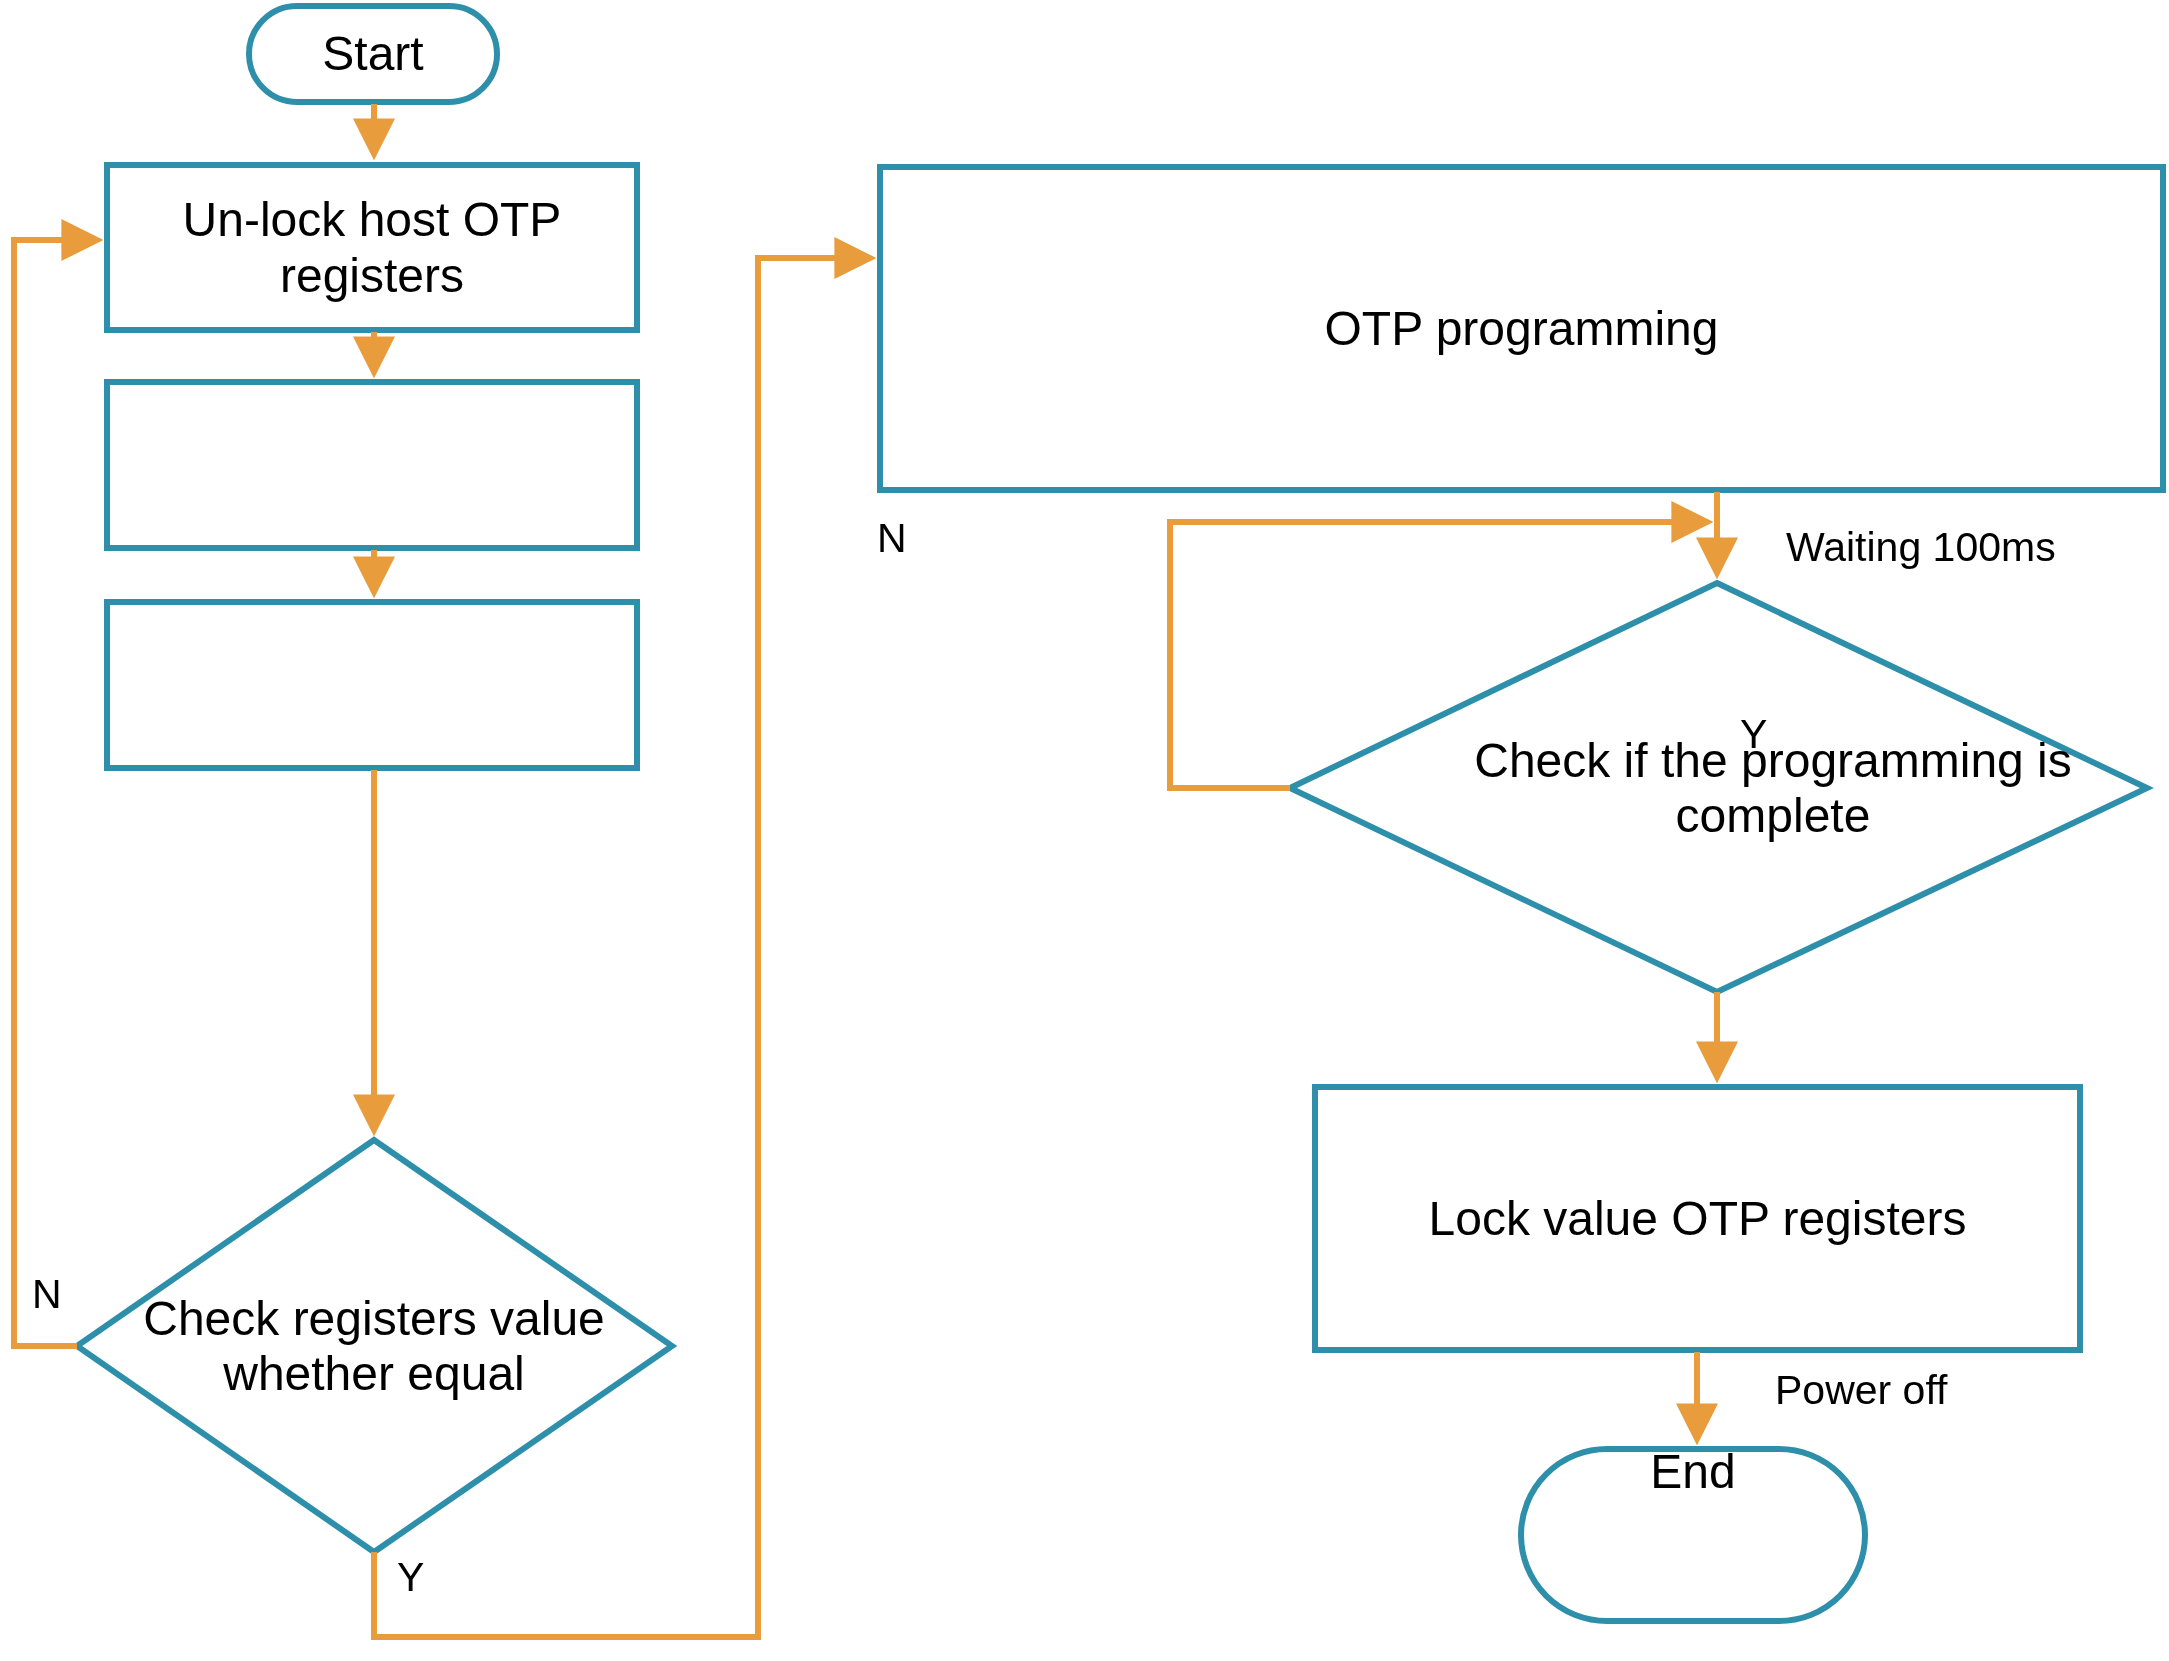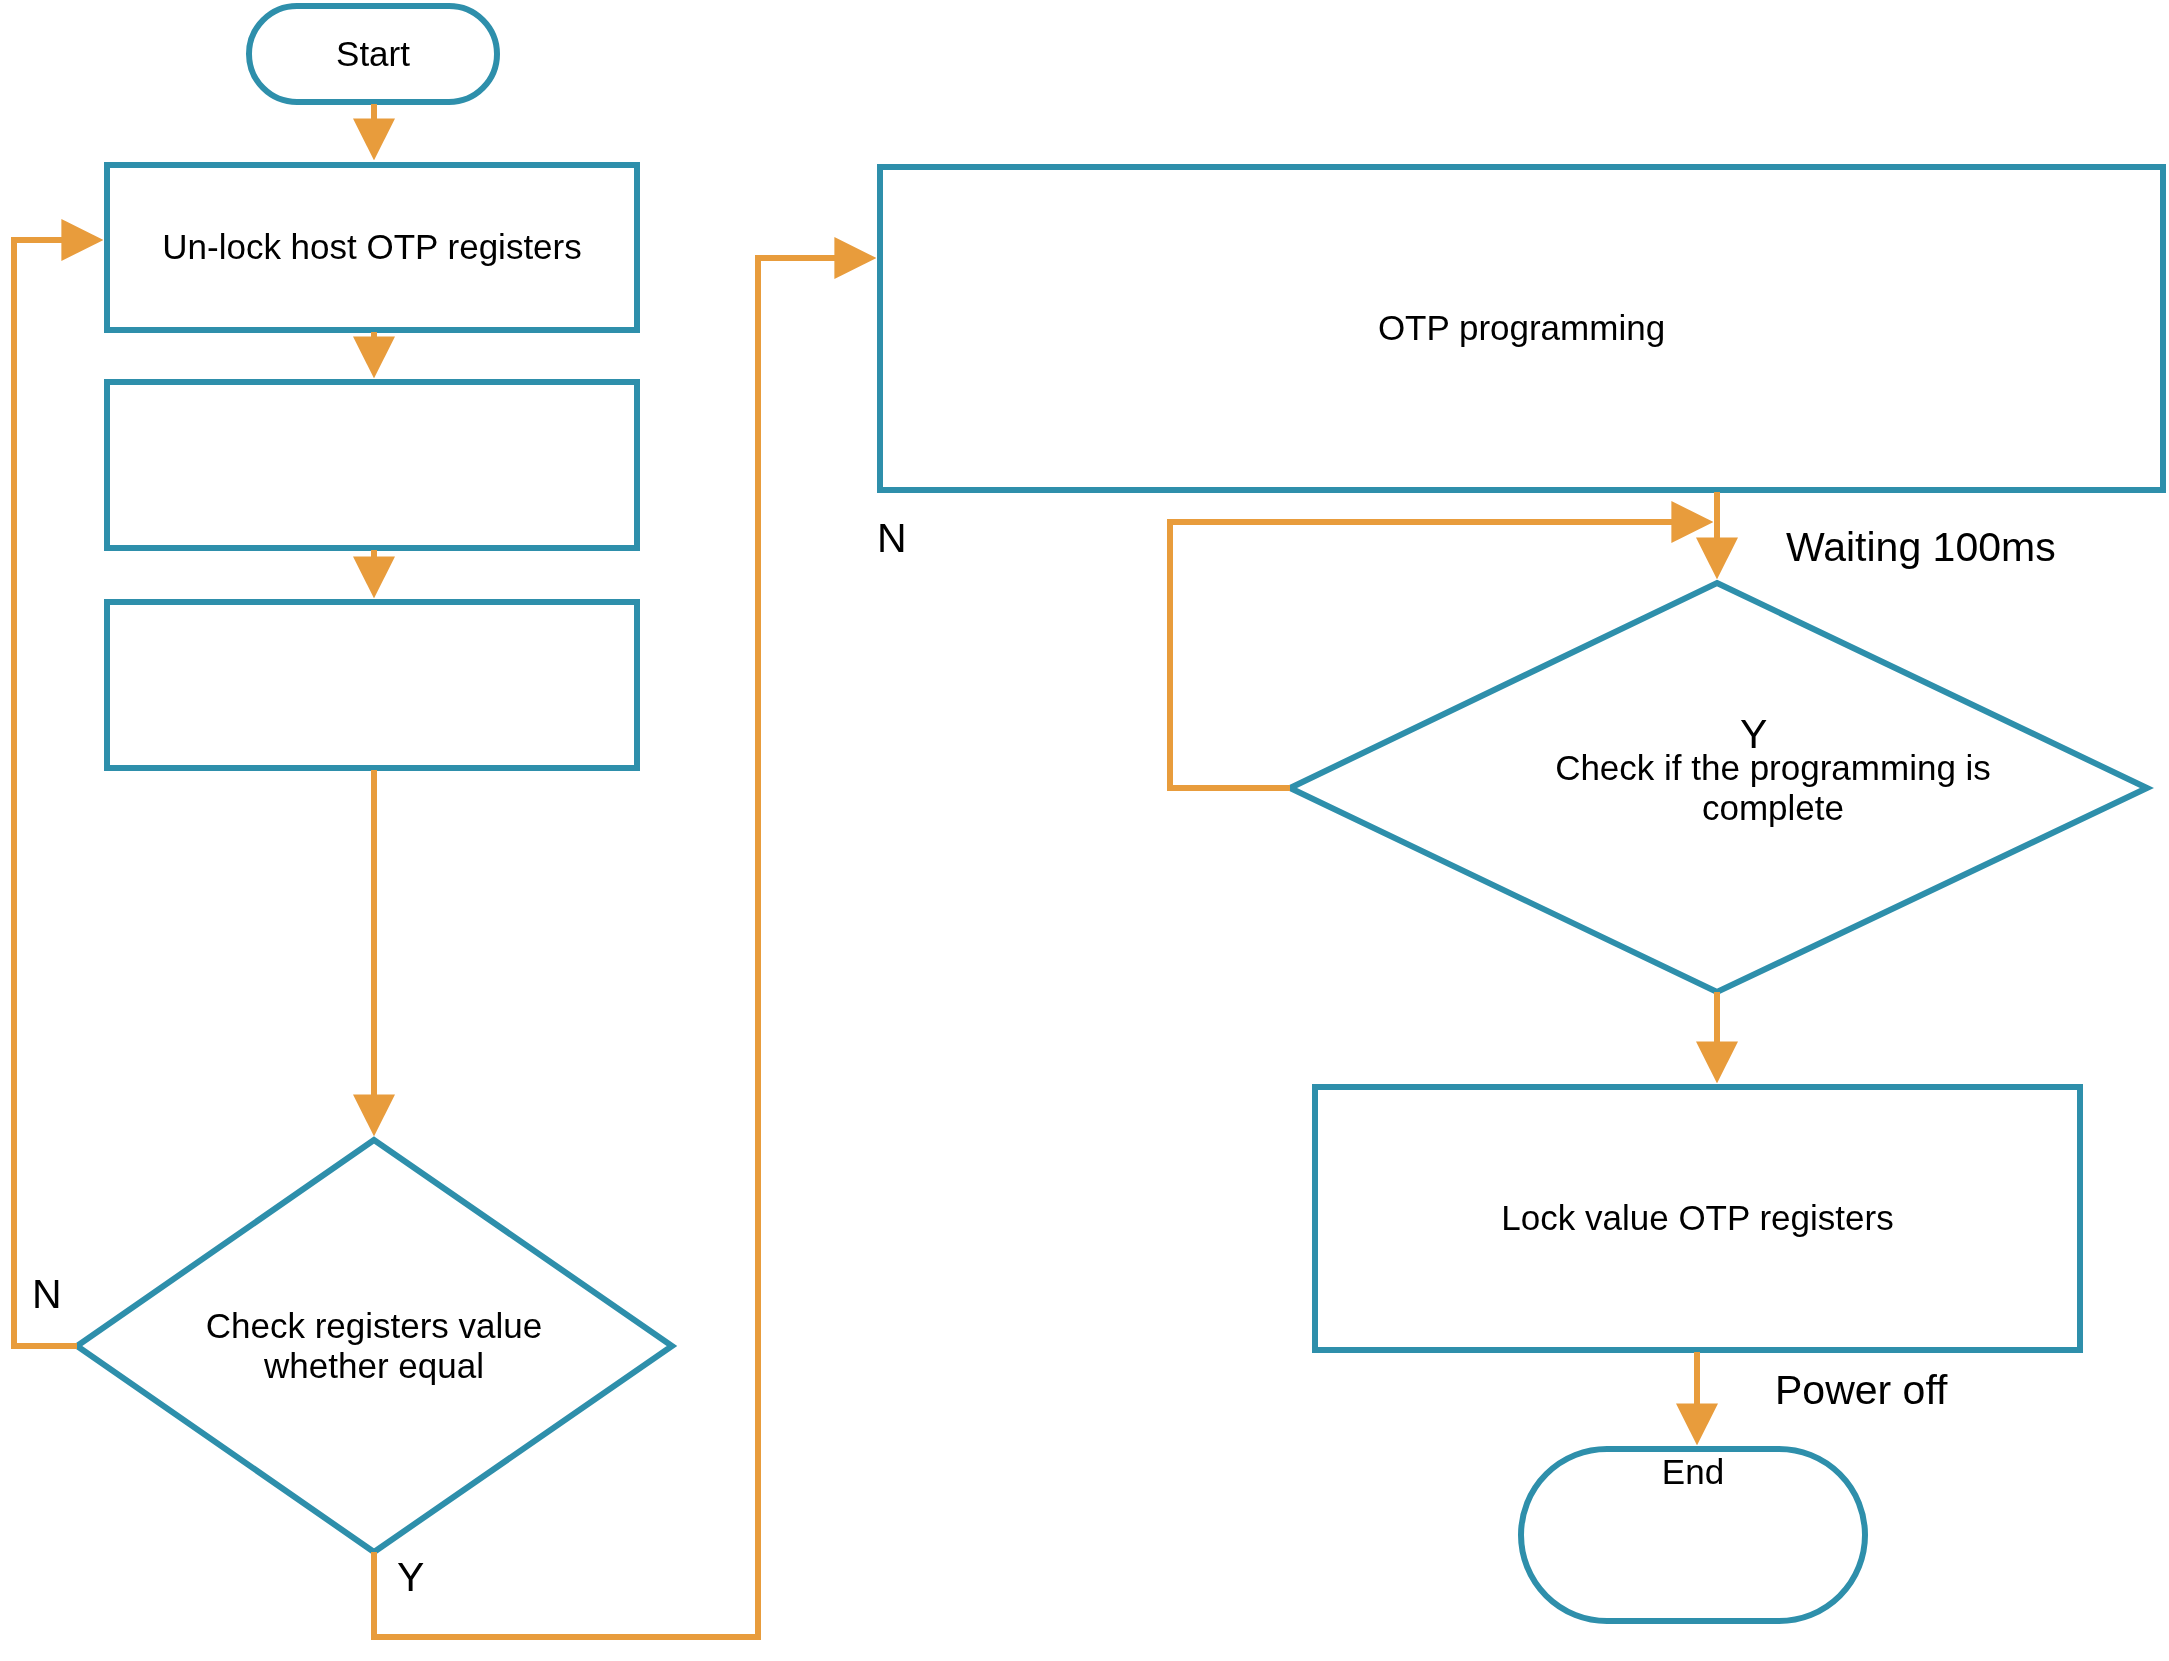--- a/index.html
+++ b/index.html
@@ -24,21 +24,21 @@
     width: 2169px;
     height: 1661px;
   }
   .node-label {
     position: absolute;
     display: flex;
     align-items: center;
     justify-content: center;
     text-align: center;
     color: #000000;
-    font-size: 35px;
+    font-size: 48px;
     line-height: 1.15;
     white-space: pre-line;
     pointer-events: none;
   }
   .edge-label {
     position: absolute;
     color: #000000;
     font-size: 41px;
     line-height: 1.1;
     white-space: nowrap;

